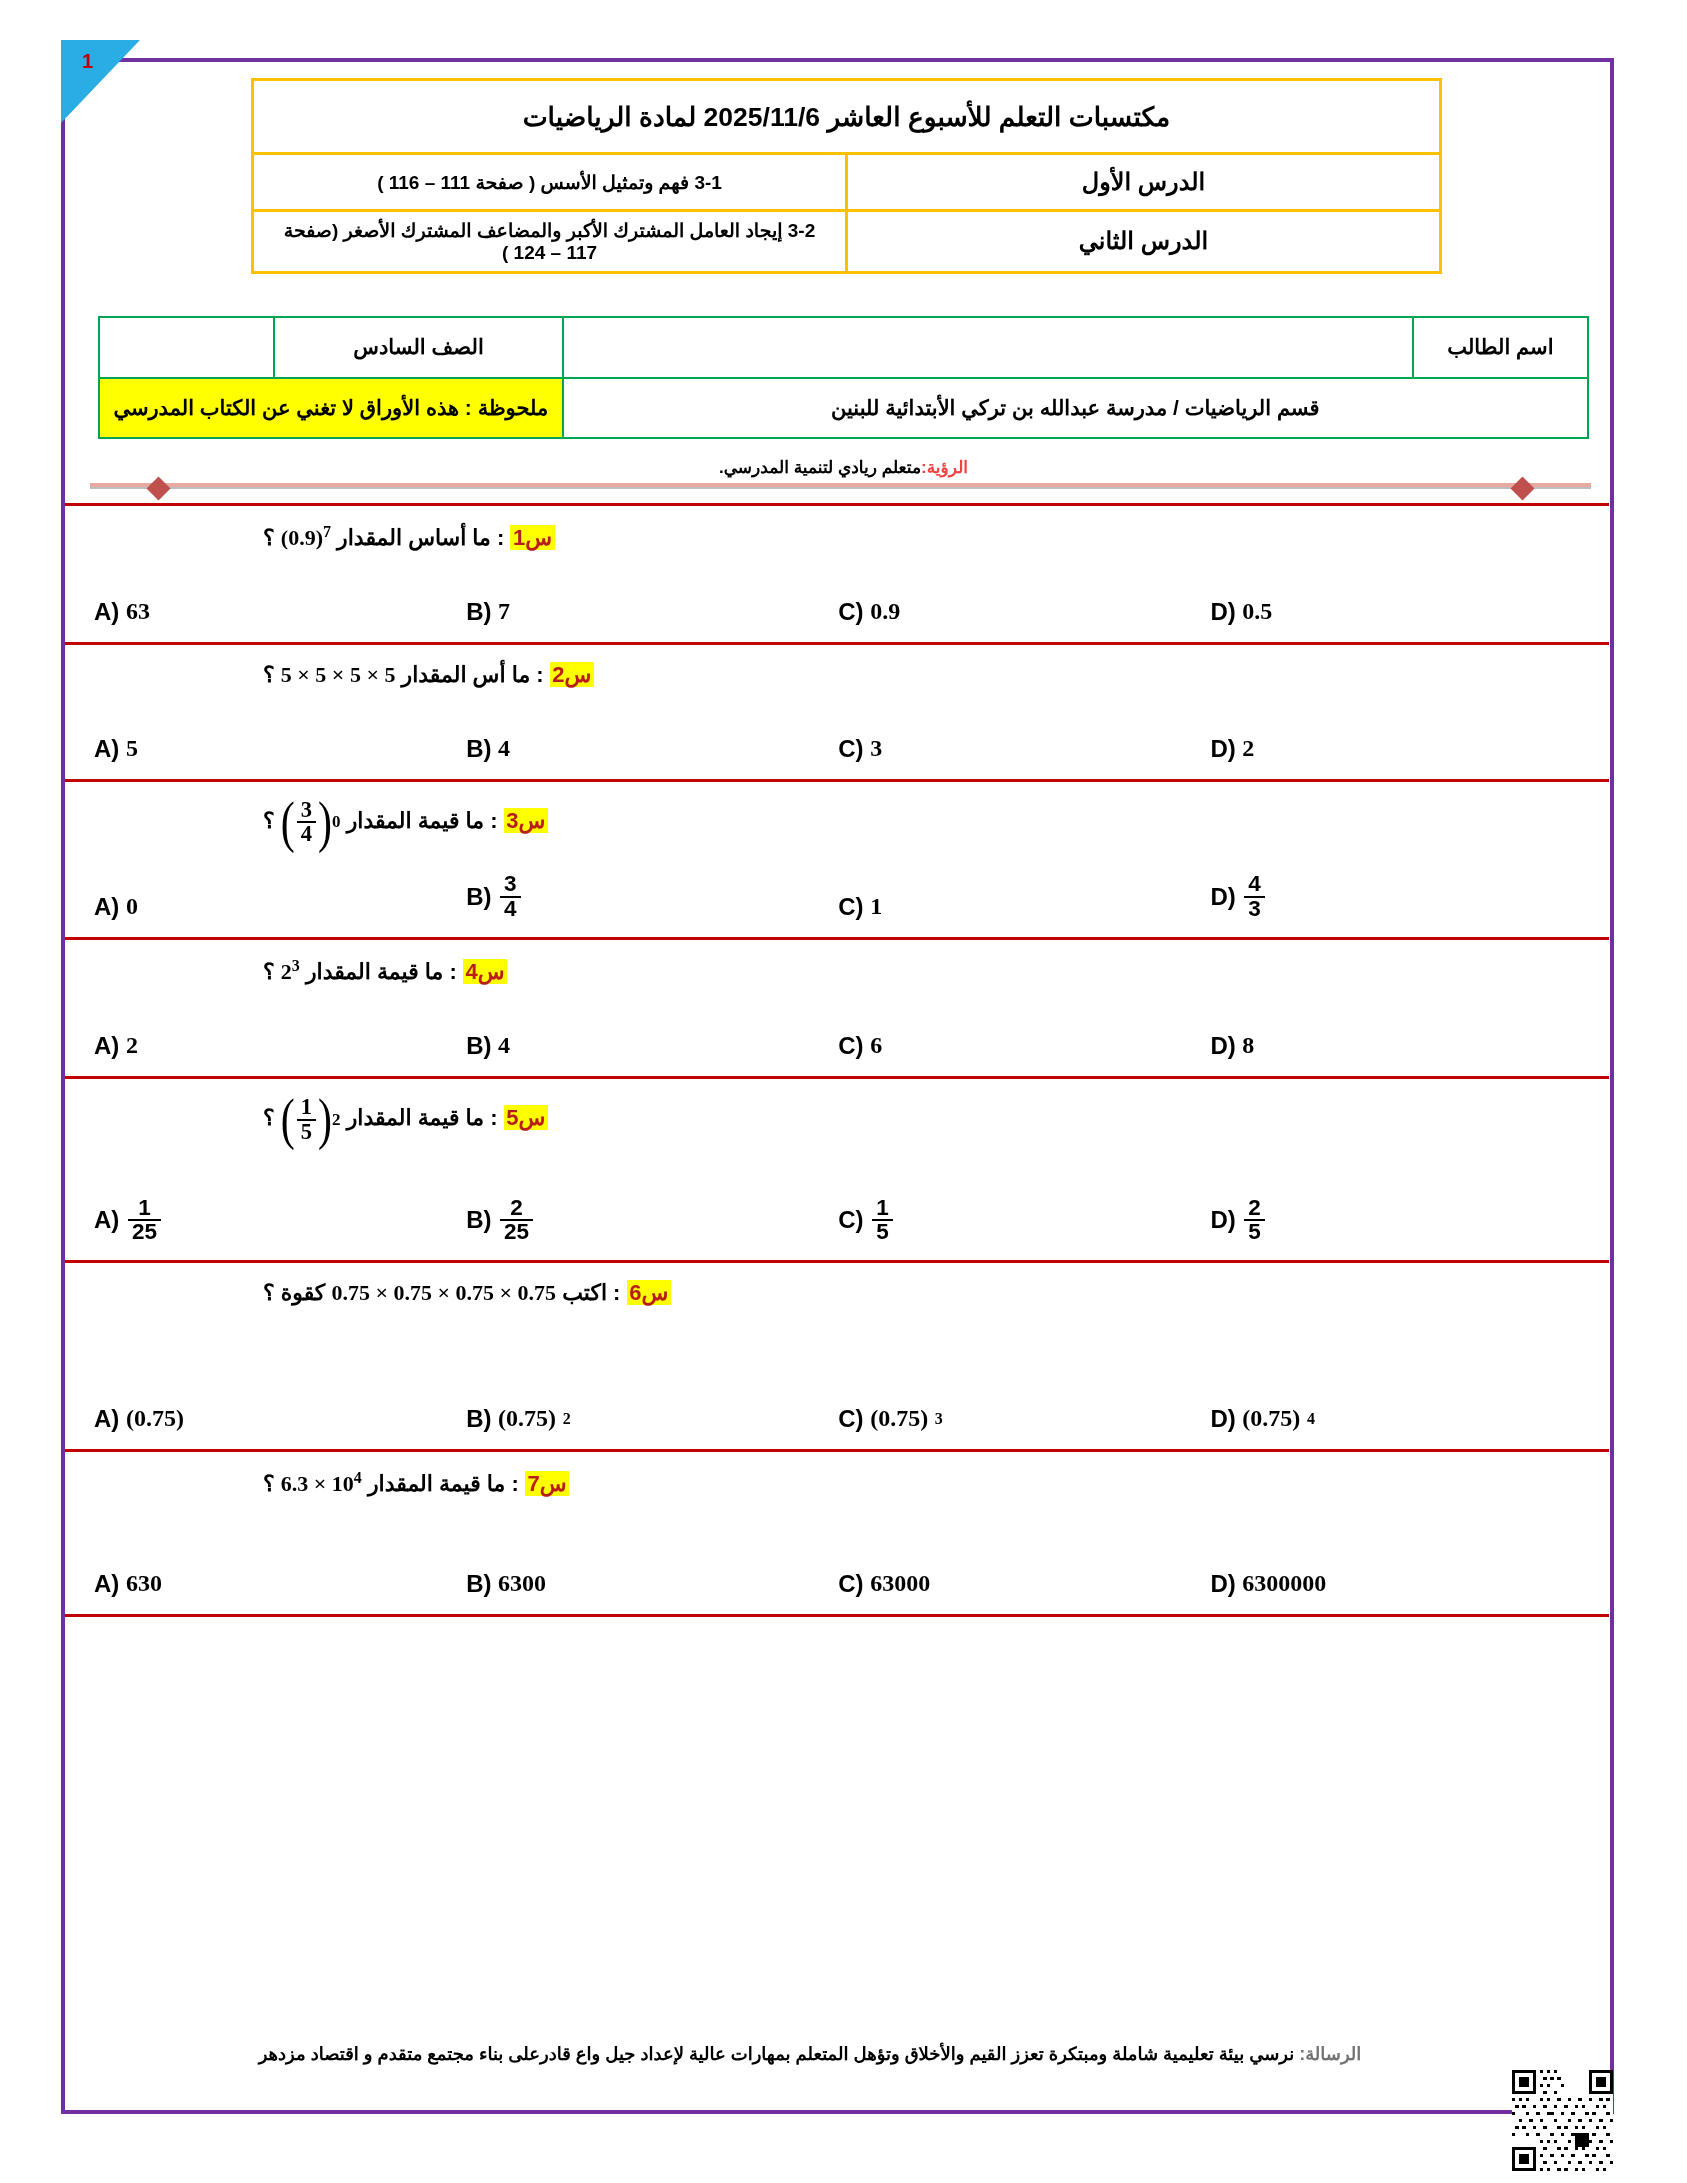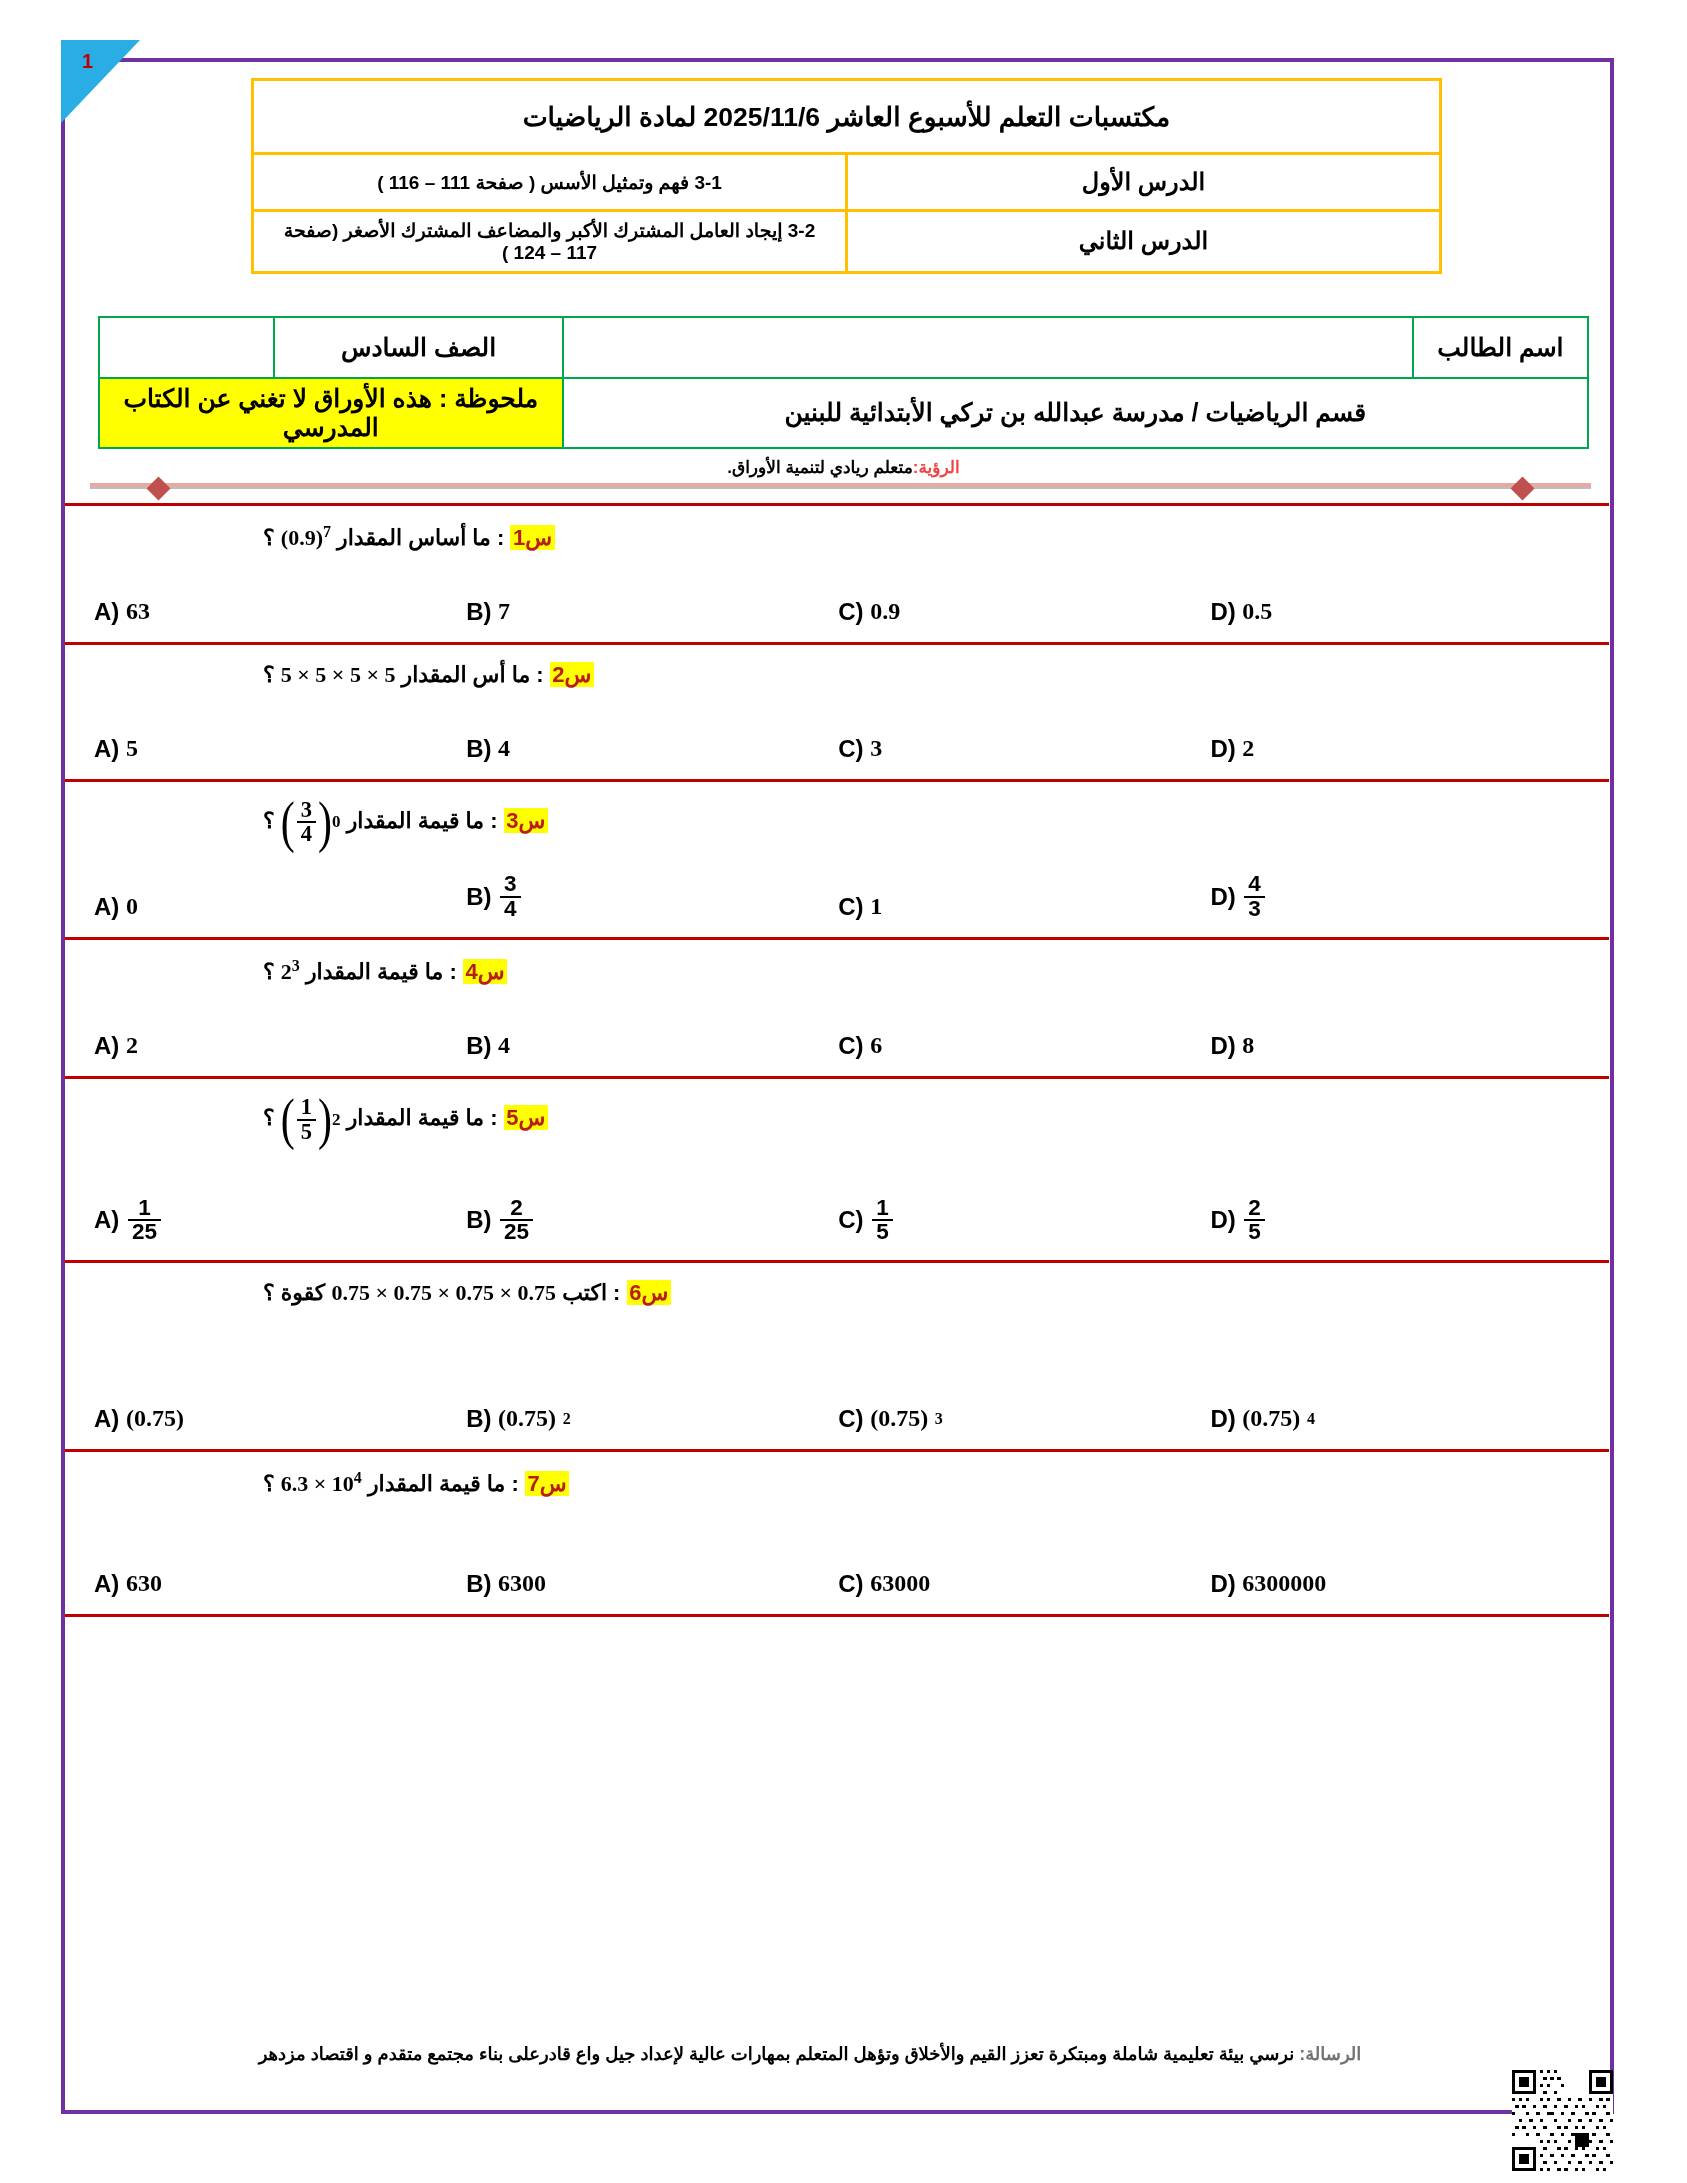--- a/index.html
+++ b/index.html
@@ -59,21 +59,21 @@
     height:41px;
   }
 
   
   .info-wrap{position:absolute;left:98px;top:316px;width:1491px;}
   table.info{border-collapse:collapse;width:100%;table-layout:fixed;}
   table.info td{
     border:2.6px solid #00a550;
     padding:5.3px 10.6px;
     font-family:"Liberation Sans",sans-serif;
-    font-size:25px;font-weight:bold;color:#000;
+    font-size:21px;font-weight:bold;color:#000;
     height:48px;vertical-align:middle;
   }
   .cell-name-lbl{width:152px;text-align:center;border-radius:6px;}
   .cell-name-blank{width:827px;}
   .cell-grade{width:265px;text-align:center;}
   .cell-blank2{}
   .cell-school{text-align:center;}
   .cell-note{text-align:center;}
   .hl-yellow{background:#ffff00;color:#c00000;font-weight:bold;margin-left:24px;}
 
@@ -223,21 +223,21 @@
     <tr>
       <td class="cell-school" colspan="2">قسم الرياضيات / مدرسة عبدالله بن تركي الأبتدائية للبنين</td>
       <td class="cell-note hl-yellow" colspan="2">ملحوظة : هذه الأوراق لا تغني عن الكتاب المدرسي</td>
     </tr>
   </tbody>
     </table>
 </div>
 
 <div class="vision-row">
   <span class="vision-text">
-    <span class="v-lbl">الرؤية:</span><span>متعلم ريادي لتنمية الأوراق.</span>
+    <span class="v-lbl">الرؤية:</span><span>متعلم ريادي لتنمية المدرسي.</span>
   </span>
 </div>
 <div class="deco-rule">
   <div class="bar"></div>
   <div class="bar2"></div>
   <div class="dia l"></div>
   <div class="dia r"></div>
 </div>
 
 <div class="qzone">

